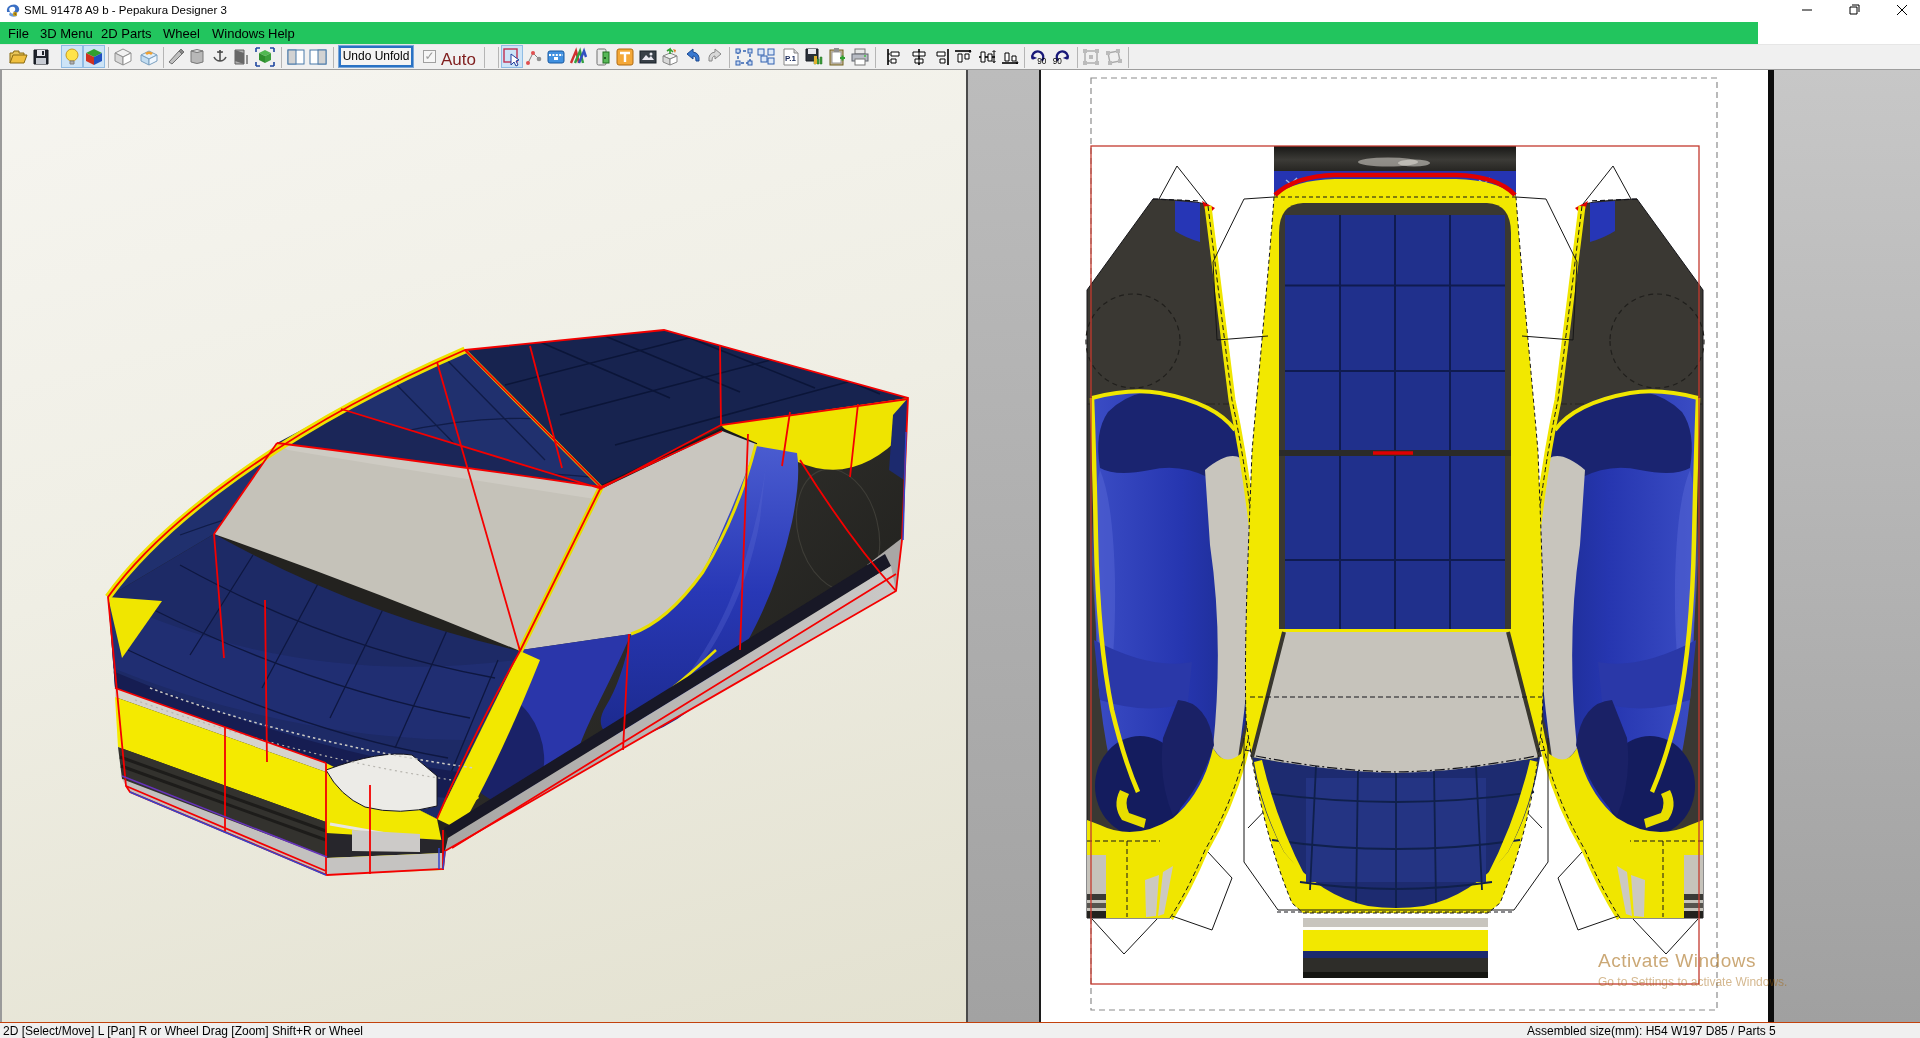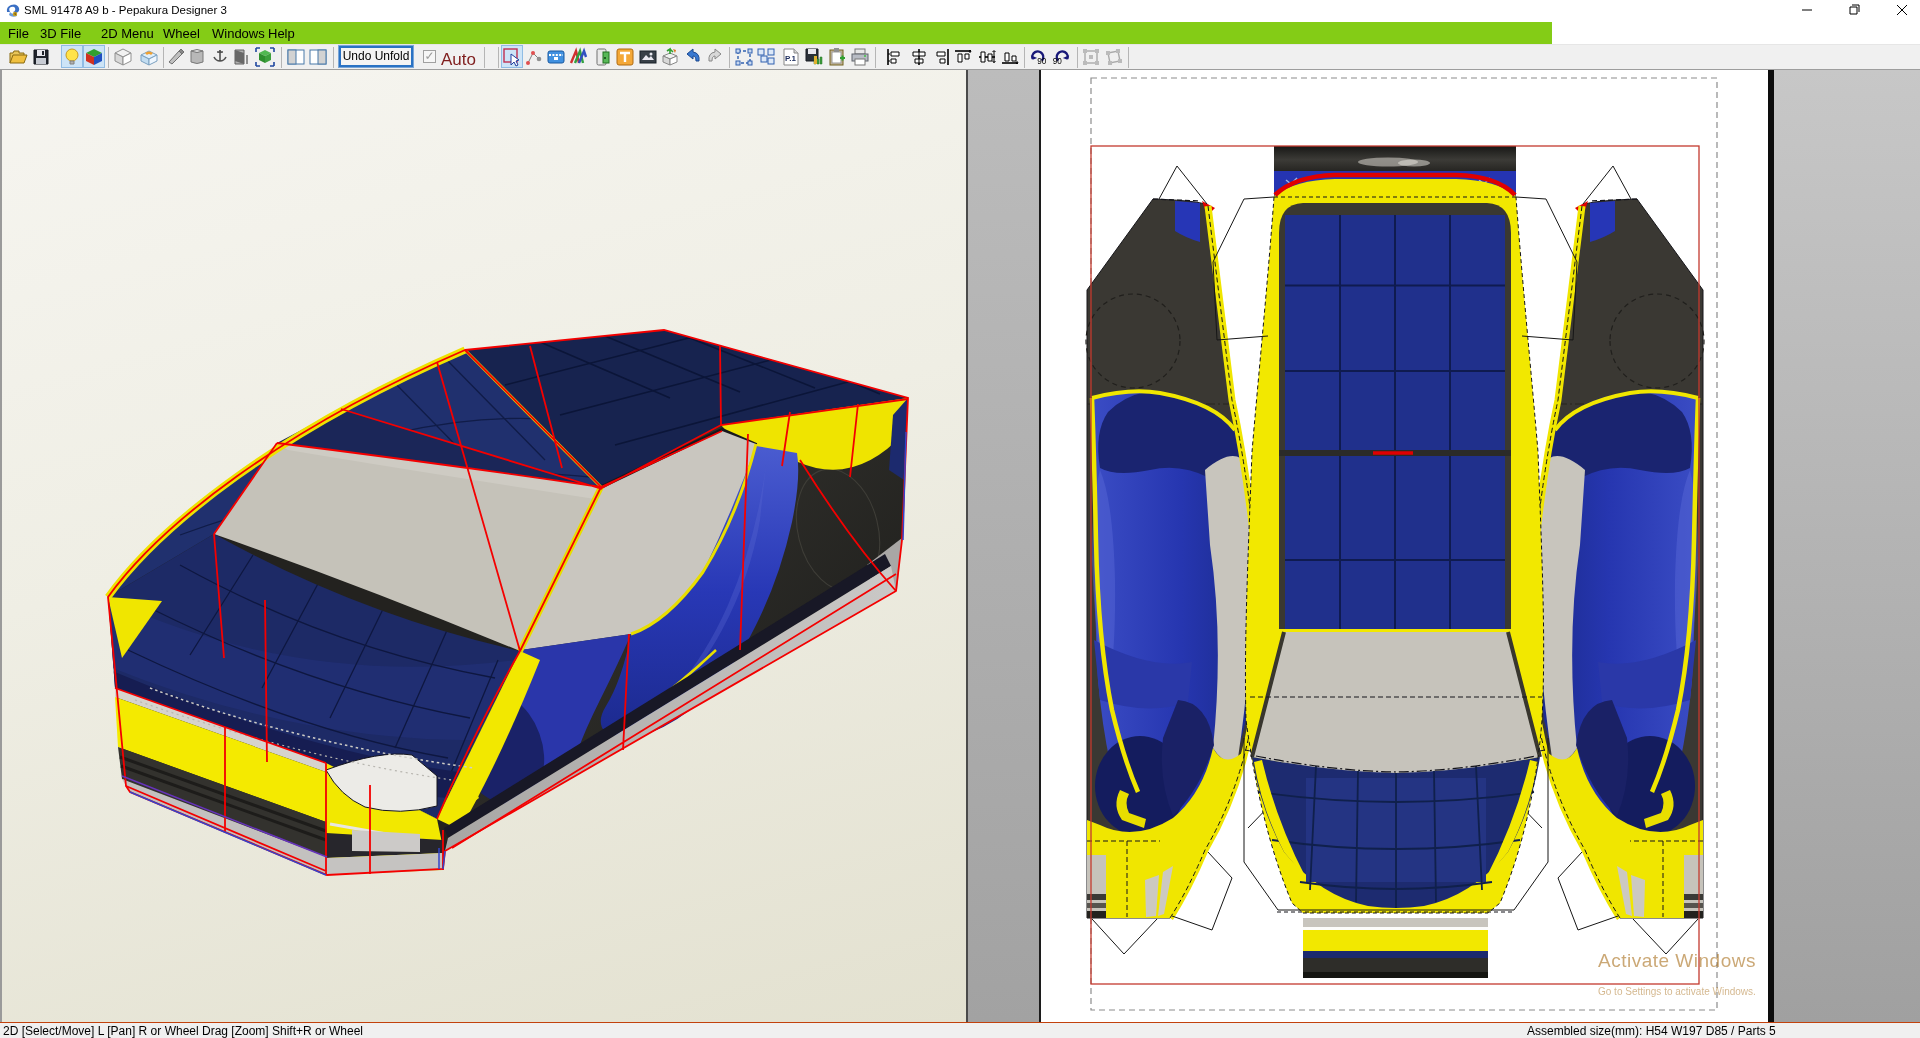--- a/index.html
+++ b/index.html
@@ -3,40 +3,40 @@
 <meta charset="utf-8">
 <style>
 *{margin:0;padding:0;box-sizing:border-box}
 html,body{width:1920px;height:1038px;overflow:hidden}
 body{font-family:"Liberation Sans",sans-serif;background:#fff;position:relative}
 .abs{position:absolute}
 #titlebar{left:0;top:0;width:1920px;height:22px;background:#fff}
 #title-ico{left:5px;top:3px}
 #title-txt{left:24px;top:4px;font-size:11.5px;color:#000}
 .winbtn{top:0;width:14px;height:20px}
-#menubar{left:0;top:22px;width:1552px;height:22px;background:#84cc16}
+#menubar{left:0;top:22px;width:1758px;height:22px;background:#22c55e}
 .mi{top:4px;font-size:13px;color:#000}
 #toolbar{left:0;top:44px;width:1920px;height:26px;background:#f0f0f0;border-top:1px solid #e6e6e6;border-bottom:1px solid #9d9d9d}
 .tsep{top:47px;width:1px;height:21px;background:#b5b5b5}
 .ti{top:47px;width:20px;height:20px}
 .tsel{top:45px;width:22px;height:23px;background:#cde4f7;border:1px solid #90bce4}
 #undobtn{left:339px;top:46px;width:74px;height:21px;background:#f4f4f4;border:2px solid #2a72c4;outline:1px solid #7aa6d8;font-size:12px;text-align:center;line-height:16px;color:#000}
 #autochk{left:423px;top:50px;width:13px;height:13px;background:#f6f6f6;border:1px solid #a0a0a0;color:#9a9a9a;font-size:12px;line-height:11px;text-align:center}
 #autolbl{left:441px;top:50px;font-size:17px;color:#7f1d1d}
 #main3d{left:0;top:70px;width:968px;height:952px;background:linear-gradient(165deg,#f6f5f0 0%,#efeee4 45%,#e3e1d0 100%);border-left:2px solid #9a9a9a}
 #main2d{left:968px;top:70px;width:952px;height:952px;background:linear-gradient(#c7c7c7,#a0a0a0)}
 #page{left:73px;top:0;width:727px;height:952px;background:#fff}
 #pageedge{left:800px;top:0;width:6px;height:952px;background:#0d0d0d}
 #divider{left:966px;top:70px;width:2px;height:952px;background:#4a4a4a}
 #statusbar{left:0;top:1022px;width:1920px;height:16px;background:#f0f0f0;border-top:1px solid #c2410c;font-size:12px;color:#000}
 #st-l{left:3px;top:1px}
 #st-r{left:1527px;top:1px}
 #actwin{left:1598px;top:950px;color:#a16207;z-index:50}
 #actwin .l1{font-size:19px;opacity:.55;letter-spacing:.5px}
-#actwin .l2{font-size:10px;opacity:.45;margin-top:14px}
+#actwin .l2{font-size:12px;opacity:.45;margin-top:3px}
 svg{display:block}
 </style>
 </head>
 <body>
 <div class="abs" id="titlebar">
  <svg class="abs" id="title-ico" width="16" height="16" viewBox="0 0 16 16">
   <path d="M2,9 Q1,4 6,2 Q12,0 14,5 Q15,9 11,10 L8,9 Q11,8 10,5 Q9,3 6,4 Q3,5 5,9 Z" fill="#3a6fc4"></path>
   <path d="M5,9 Q7,12 11,10 L12,13 Q7,15 4,12 Z" fill="#6a9ad8"></path>
   <circle cx="10" cy="11" r="2.2" fill="#c8a020"></circle>
   <path d="M9,10.6 l2,1 M10.4,9.6 l0,2.4" stroke="#7a5a10" stroke-width=".7"></path>
@@ -47,22 +47,22 @@
     </svg>
  <svg class="abs winbtn" style="left:1848px" width="14" height="20">
       <path d="M4,5 h7 v7 M2,7 h7 v7 h-7 z" fill="none" stroke="#000" stroke-width="1"></path>
     </svg>
  <svg class="abs winbtn" style="left:1895px" width="14" height="20">
       <path d="M2,5 l10,10 M12,5 L2,15" stroke="#000" stroke-width="1"></path>
     </svg>
 </div>
 <div class="abs" id="menubar">
  <span class="abs mi" style="left:8px">File</span>
- <span class="abs mi" style="left:40px">3D File</span>
- <span class="abs mi" style="left:101px">2D Menu</span>
+ <span class="abs mi" style="left:40px">3D Menu</span>
+ <span class="abs mi" style="left:101px">2D Parts</span>
  <span class="abs mi" style="left:163px">Wheel</span>
  <span class="abs mi" style="left:212px">Windows</span>
  <span class="abs mi" style="left:268px">Help</span>
 </div>
 <div class="abs" id="toolbar"></div>
 <div class="abs" id="ticons">
 <svg class="abs ti" style="left:8px" viewBox="0 0 20 20" width="20" height="20">
       <path d="M2,16 L2,6 5,6 6,4 11,4 11,6 16,6 16,8" fill="#e8c55a" stroke="#8a6a10"></path>
       <path d="M2,16 L5,8 19,8 16,16 Z" fill="#f0c040" stroke="#8a6a10"></path>
     </svg>

